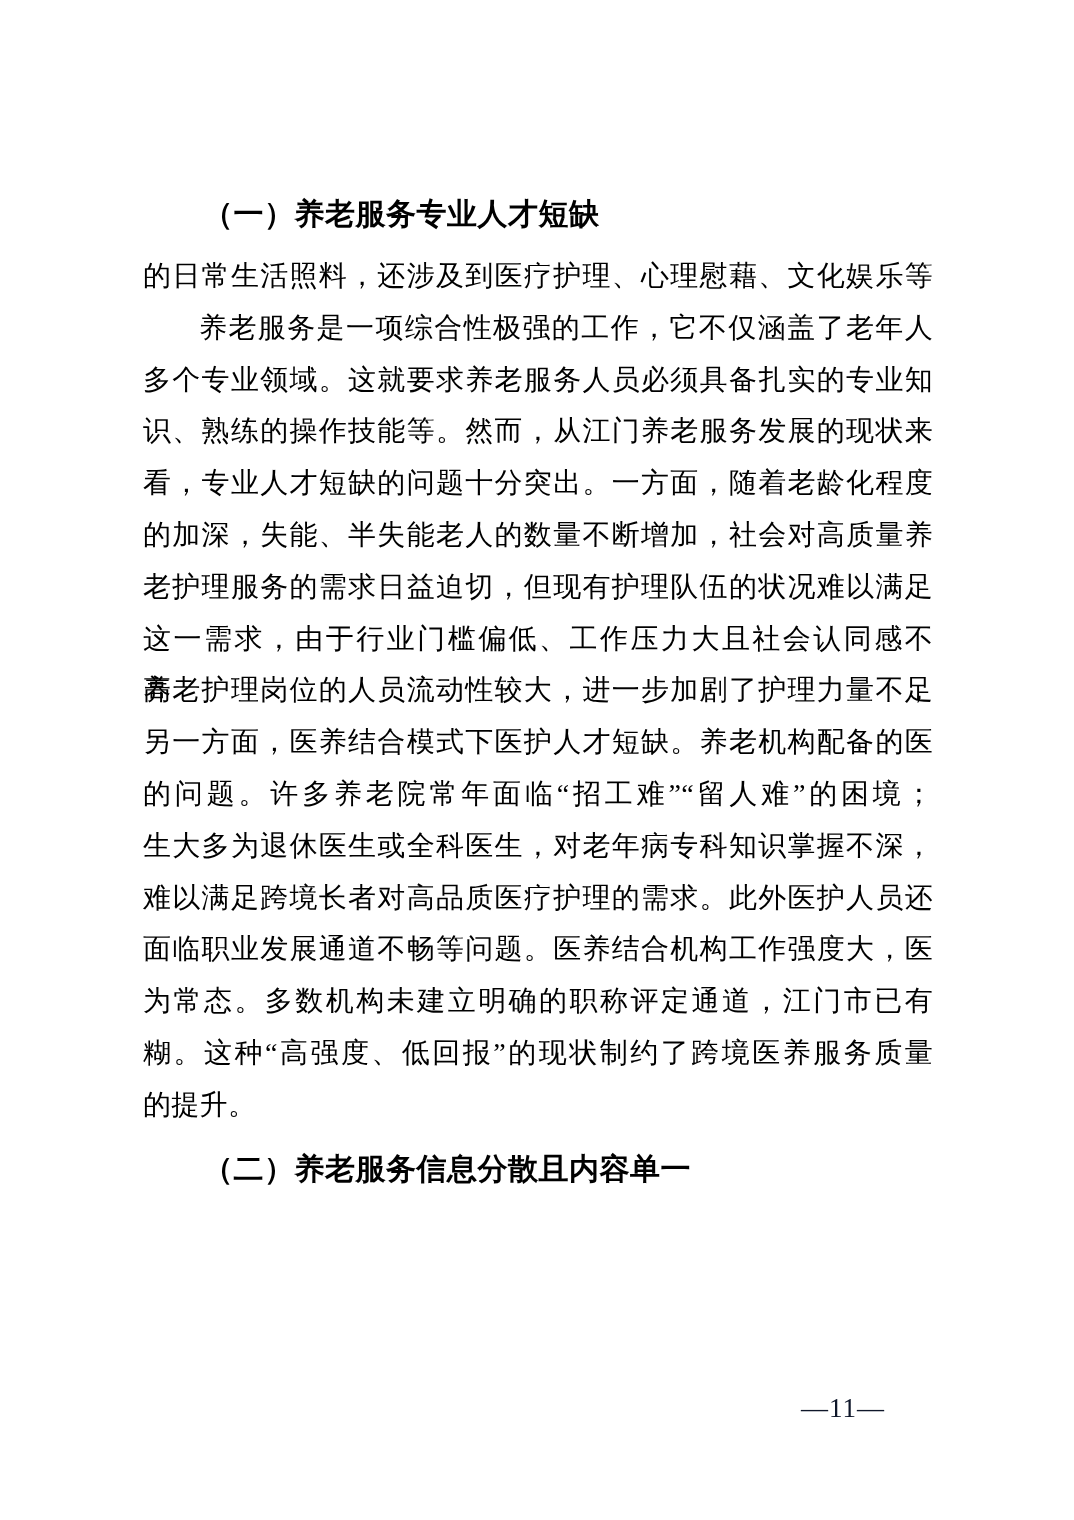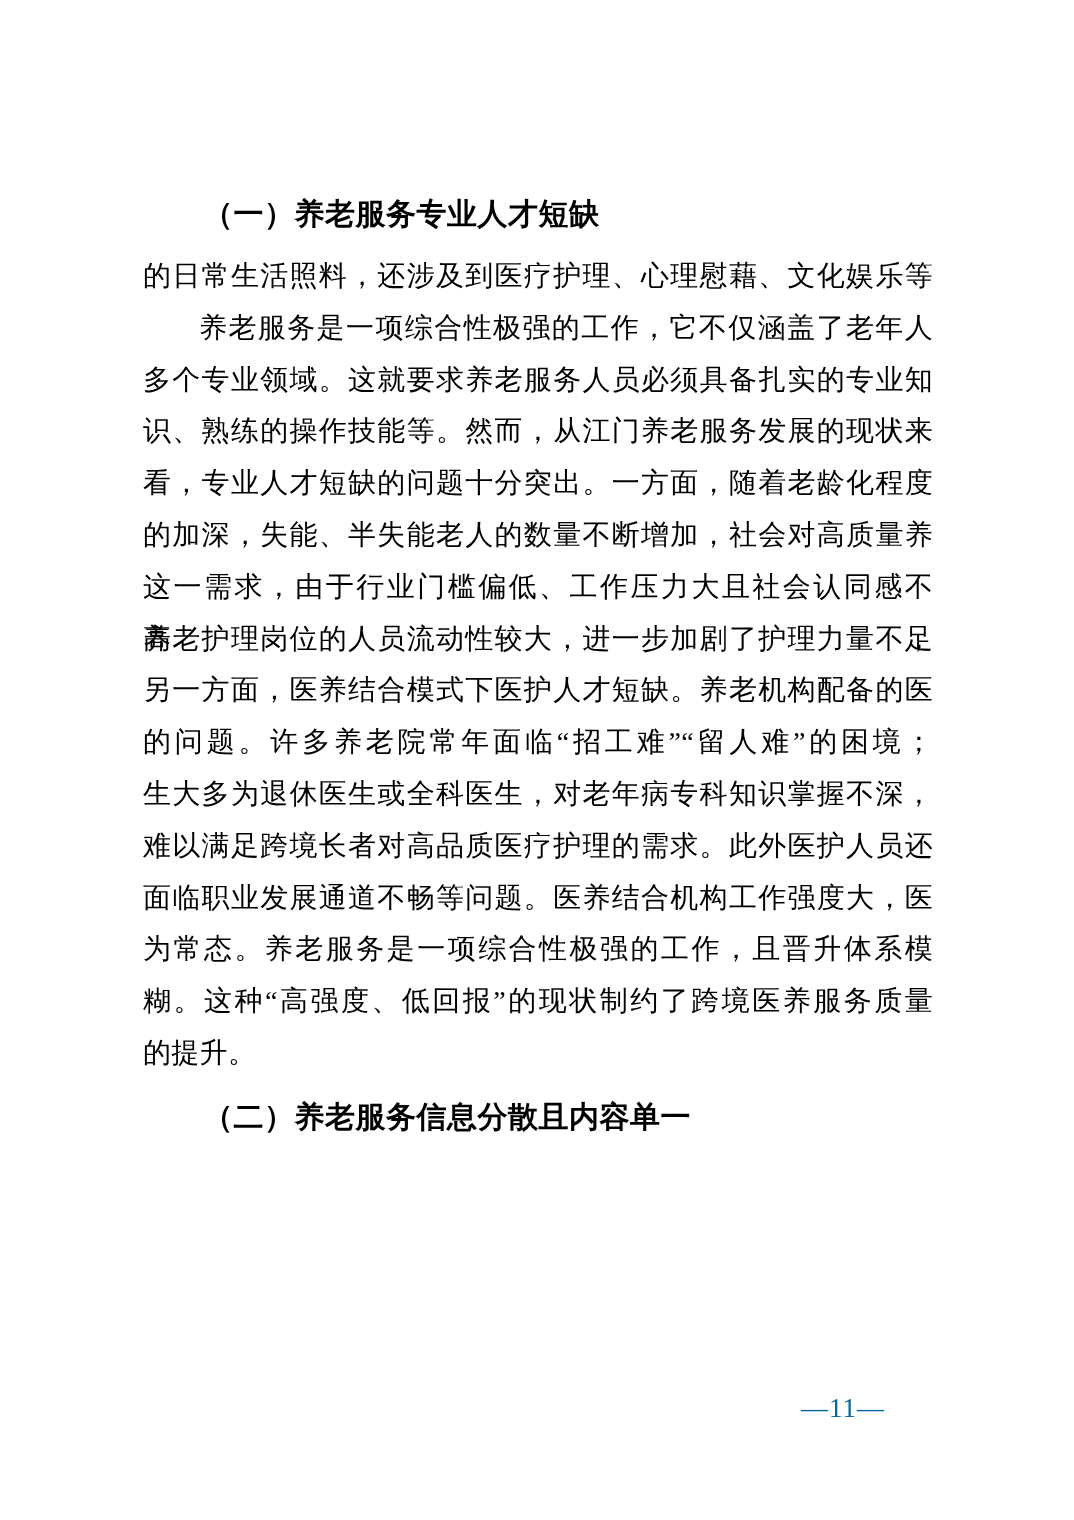--- a/index.html
+++ b/index.html
@@ -51,46 +51,47 @@
   .line.para-end {
     text-align-last: left;
   }
   .page-number {
     position: absolute;
     top: 1392px;
     right: 139px;
     font-size: 27px;
     line-height: 32px;
     letter-spacing: 1px;
-    color: #0369a1;
+    color: #0f172a;
   }
 </style>
 </head>
 <body>
 
 <div class="page">
   <div class="content">
 
     <div class="heading">（一）养老服务专业人才短缺</div>
 
     <div class="para">
       <div class="line">的日常生活照料，还涉及到医疗护理、心理慰藉、文化娱乐等</div>
       <div class="line first">养老服务是一项综合性极强的工作，它不仅涵盖了老年人</div>
       <div class="line">多个专业领域。这就要求养老服务人员必须具备扎实的专业知</div>
       <div class="line">识、熟练的操作技能等。然而，从江门养老服务发展的现状来</div>
       <div class="line">看，专业人才短缺的问题十分突出。一方面，随着老龄化程度</div>
       <div class="line">的加深，失能、半失能老人的数量不断增加，社会对高质量养</div>
+      <div class="line">老护理服务的需求日益迫切，但现有护理队伍的状况难以满足</div>
       <div class="line">这一需求，由于行业门槛偏低、工作压力大且社会认同感不高，</div>
       <div class="line">养老护理岗位的人员流动性较大，进一步加剧了护理力量不足</div>
       <div class="line">另一方面，医养结合模式下医护人才短缺。养老机构配备的医</div>
       <div class="line">的问题。许多养老院常年面临“招工难”“留人难”的困境；</div>
       <div class="line">生大多为退休医生或全科医生，对老年病专科知识掌握不深，</div>
       <div class="line">难以满足跨境长者对高品质医疗护理的需求。此外医护人员还</div>
       <div class="line">面临职业发展通道不畅等问题。医养结合机构工作强度大，医</div>
-      <div class="line">为常态。养老服务是一项综合性极强的工作，且晋升体系模</div>
+      <div class="line">为常态。多数机构未建立明确的职称评定通道，江门市已有</div>
       <div class="line">糊。这种“高强度、低回报”的现状制约了跨境医养服务质量</div>
       <div class="line para-end">的提升。</div>
     </div>
 
     <div class="heading second">（二）养老服务信息分散且内容单一</div>
 
 
   </div>
 
   <div class="page-number">—11—</div>

